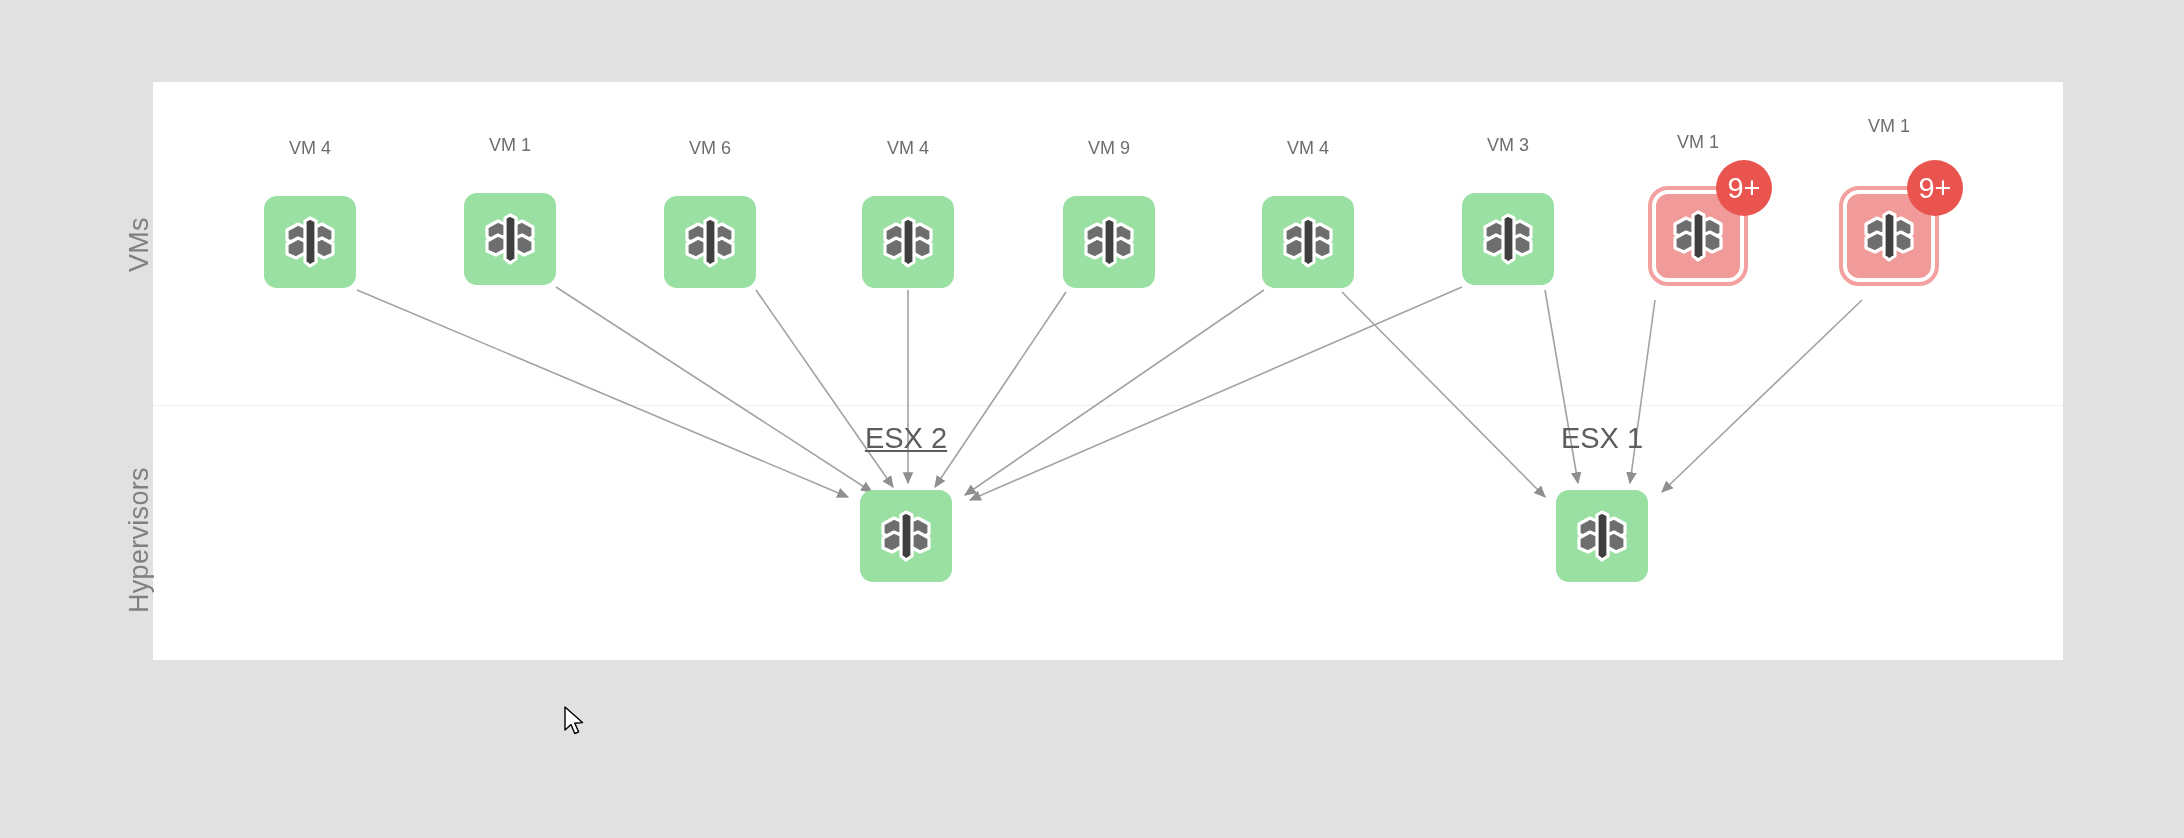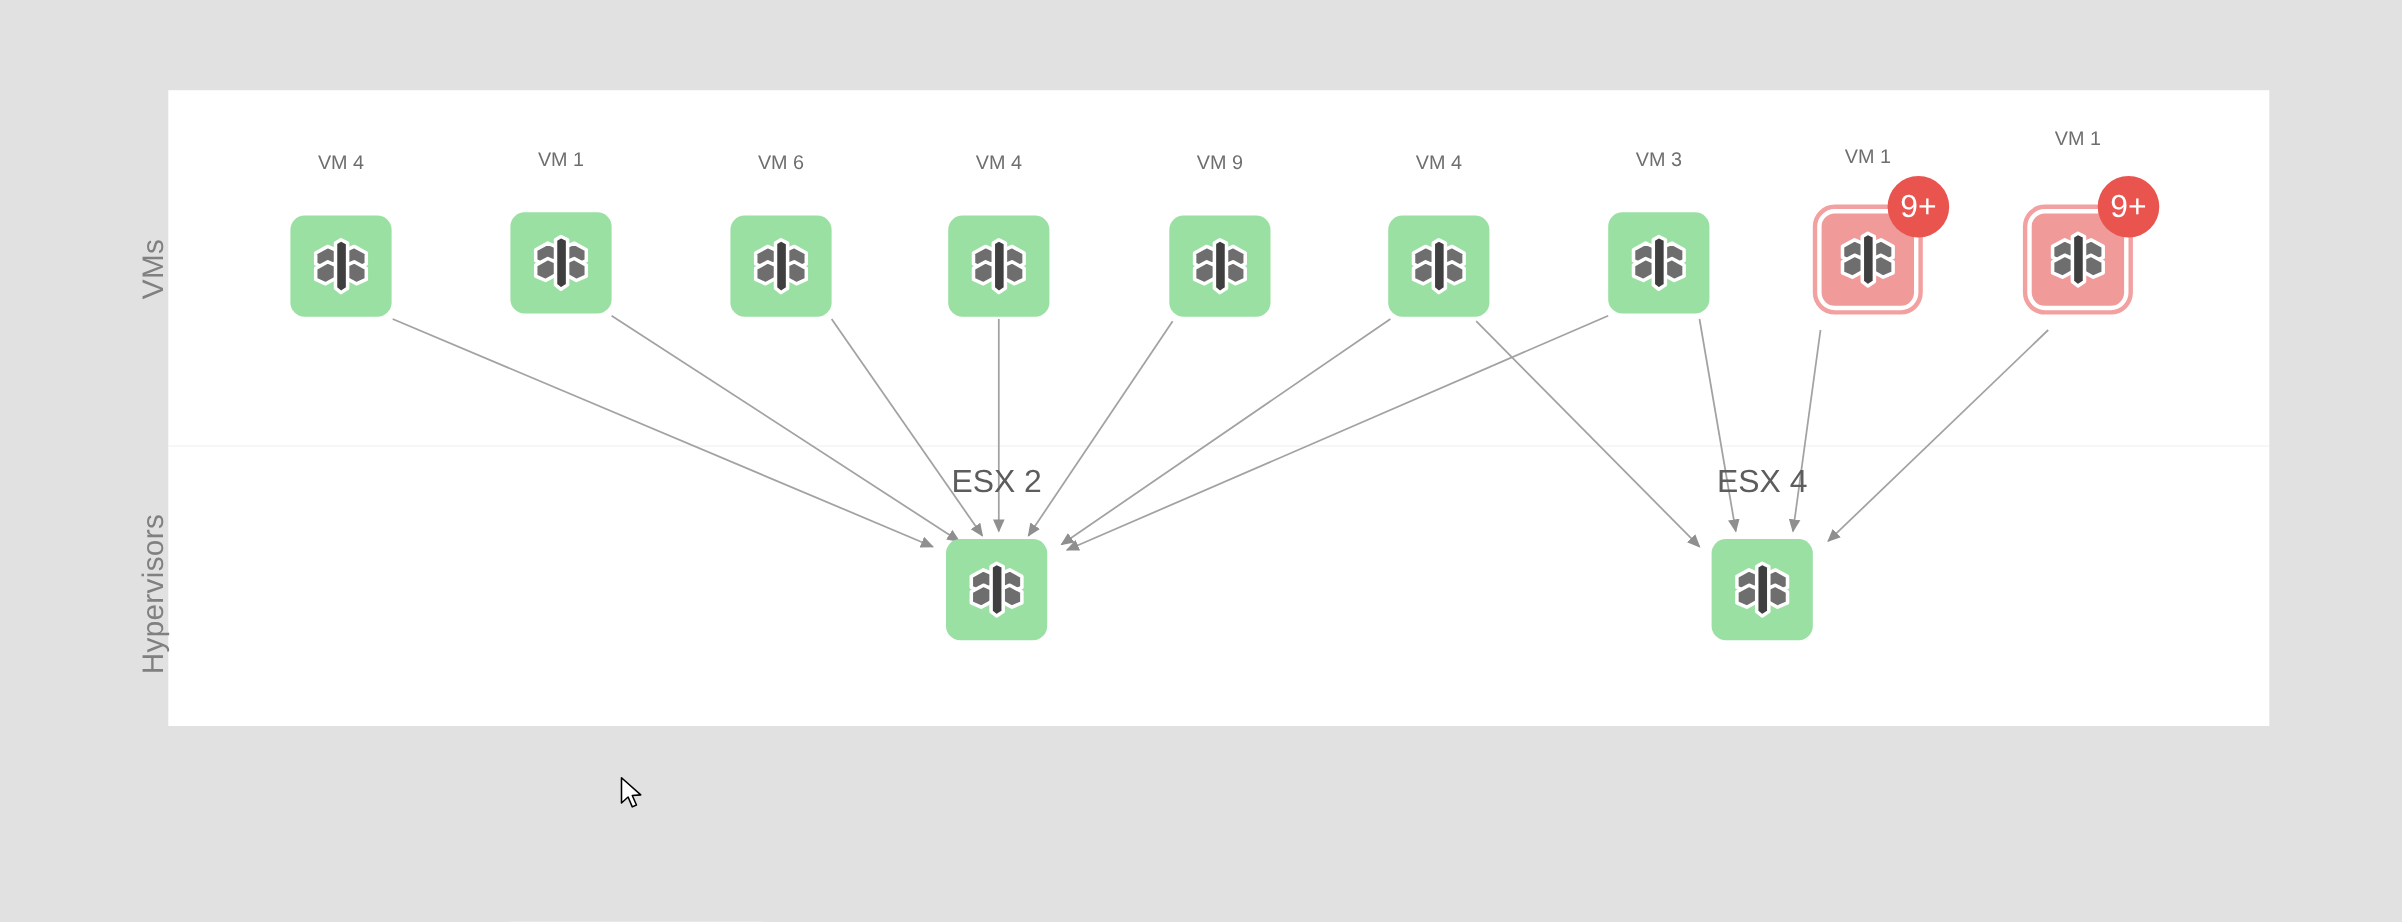--- a/index.html
+++ b/index.html
@@ -270,34 +270,34 @@
             <g stroke="#ffffff" stroke-width="3.2" stroke-linejoin="round">
               <path d="M4 15 L15 9 L24 13 L24 23 L13 29 L4 25 Z" fill="#6e6e6e"></path>
               <path d="M30 13 L39 9 L50 15 L50 25 L41 29 L30 23 Z" fill="#6e6e6e"></path>
               <path d="M4 29 L15 23 L24 27 L24 37 L13 43 L4 39 Z" fill="#6e6e6e"></path>
               <path d="M30 27 L39 23 L50 29 L50 39 L41 43 L30 37 Z" fill="#6e6e6e"></path>
               <path d="M22 6 L27 3 L33 6 L33 47 L27 51 L22 47 Z" fill="#3f3f3f"></path>
             </g>
           </svg>
         </div>
       </div>
-      <div class="hv-label" style="left: 786px; top: 422px;">ESX 2</div>
+      <div class="hv-label" style="left: 786px; top: 422px; text-decoration: underline;">ESX 2</div>
       <div class="node-wrap" style="left: 1556px; top: 490px;">
         <div class="node green">
           <svg class="glyph" viewBox="0 0 54 54">
             <g stroke="#ffffff" stroke-width="3.2" stroke-linejoin="round">
               <path d="M4 15 L15 9 L24 13 L24 23 L13 29 L4 25 Z" fill="#6e6e6e"></path>
               <path d="M30 13 L39 9 L50 15 L50 25 L41 29 L30 23 Z" fill="#6e6e6e"></path>
               <path d="M4 29 L15 23 L24 27 L24 37 L13 43 L4 39 Z" fill="#6e6e6e"></path>
               <path d="M30 27 L39 23 L50 29 L50 39 L41 43 L30 37 Z" fill="#6e6e6e"></path>
               <path d="M22 6 L27 3 L33 6 L33 47 L27 51 L22 47 Z" fill="#3f3f3f"></path>
             </g>
           </svg>
         </div>
       </div>
-      <div class="hv-label" style="left: 1482px; top: 422px;">ESX 4</div>
+      <div class="hv-label" style="left: 1482px; top: 422px;">ESX 1</div>
     </div>
 
   <svg id="cursor" viewBox="0 0 22 30" style="left: 563px; top: 706px;">
     <path d="M2 1 L2 24 L8 18.5 L11.8 27.5 L15.6 25.8 L11.8 17.2 L19.5 16.6 Z" fill="#ffffff" stroke="#000000" stroke-width="1.4" stroke-linejoin="round"></path>
   </svg>
 
 </div>
 
 </body></html>

